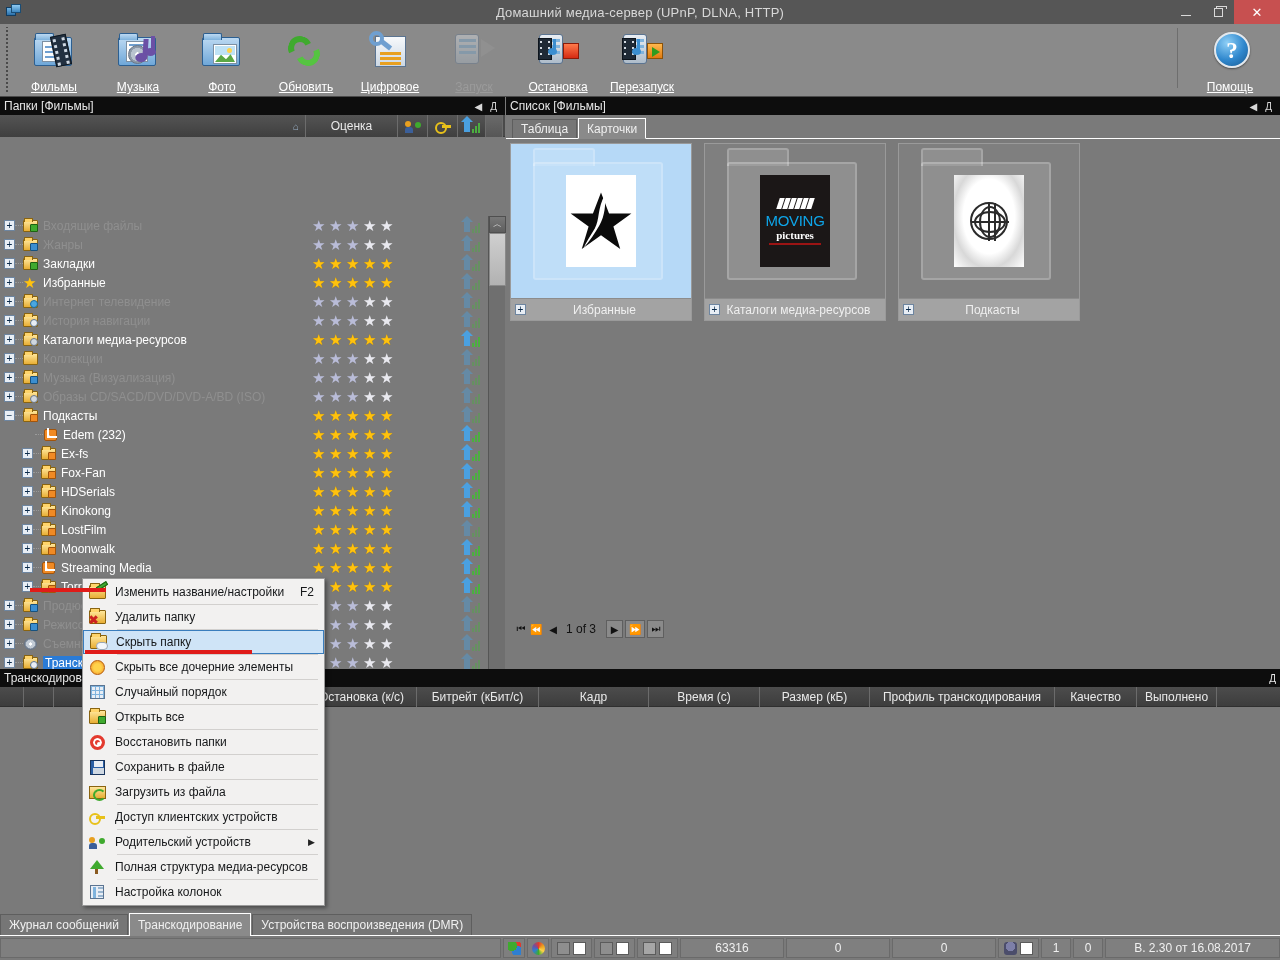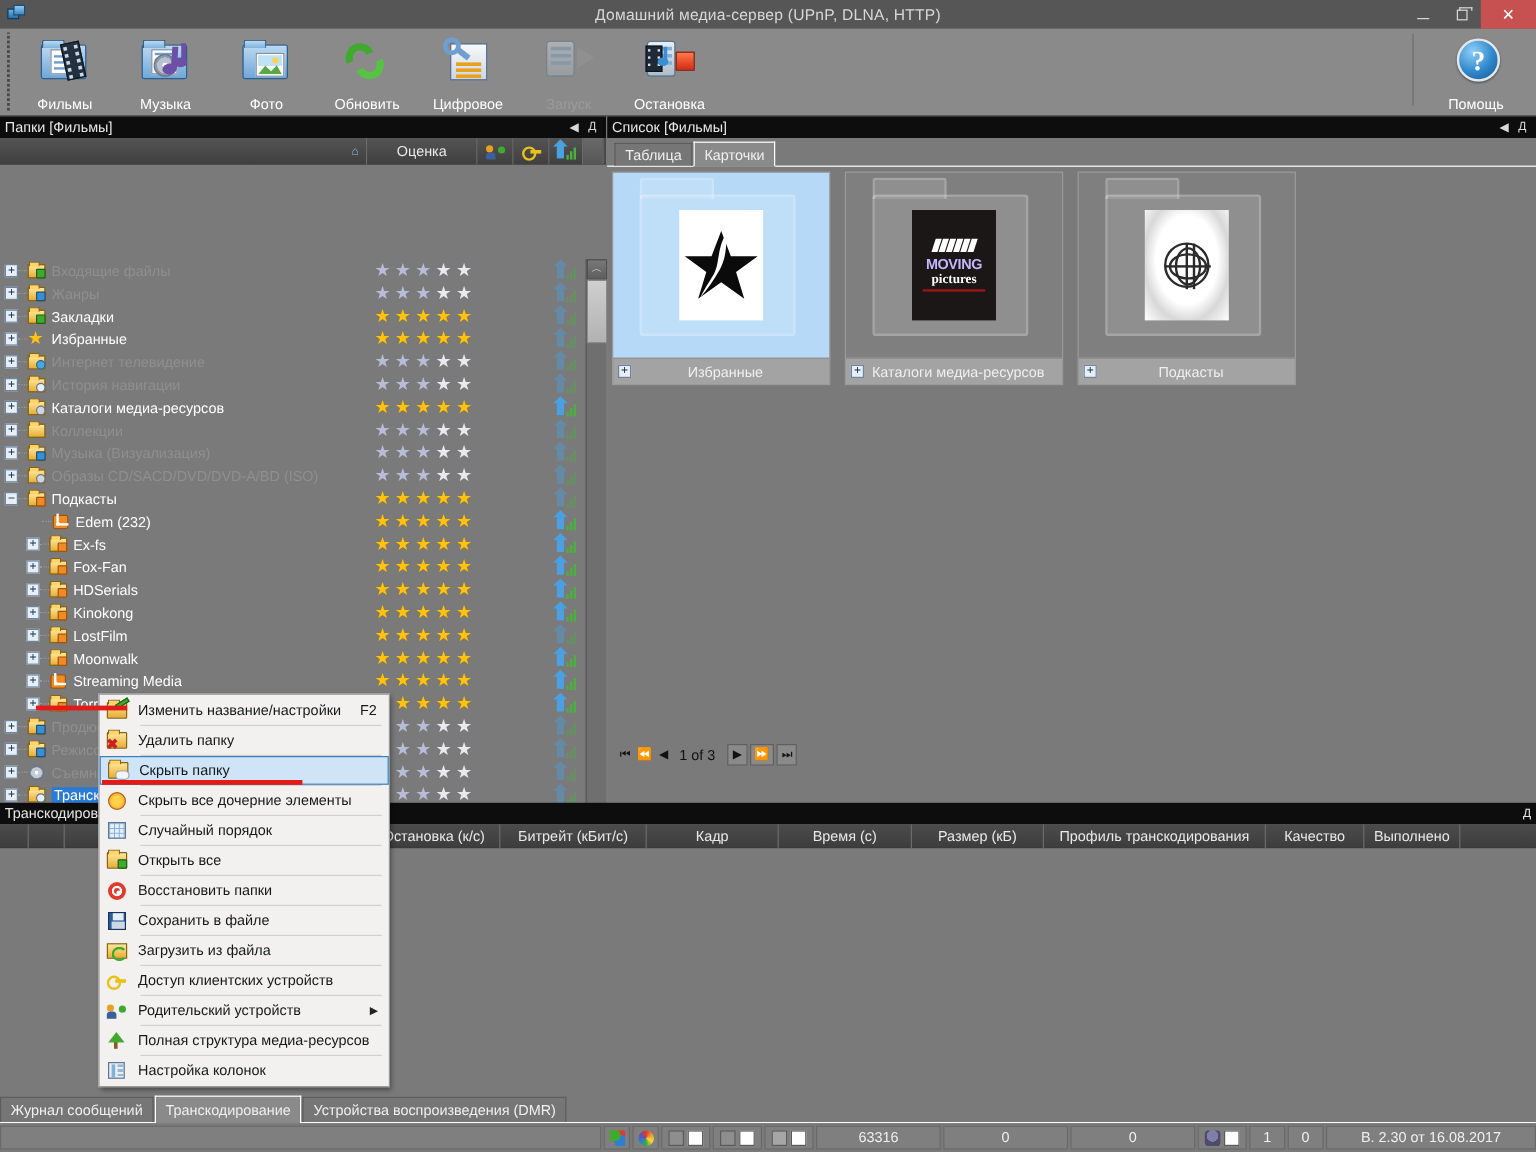--- a/index.html
+++ b/index.html
@@ -51,21 +51,21 @@
     border-bottom: 1px solid #4a4a4a;
     display: flex; align-items: flex-start;
   }
   .tb-grip { width: 8px; height: 66px; margin: 3px 1px 0 3px;
              background-image: radial-gradient(#3a3a3a 40%, transparent 41%);
              background-size: 4px 4px; background-repeat: repeat-y;
              background-position: 2px 2px; opacity:.8;}
   .tb-item { width: 84px; height: 70px; display: flex; flex-direction: column;
              align-items: center; justify-content: flex-start; padding-top: 5px; }
   .tb-item .ic { width: 46px; height: 42px; position: relative; }
-  .tb-item .lbl { margin-top: 17px; font-size: 12px; color: #ffffff; white-space: nowrap; }
+  .tb-item .lbl { margin-top: 17px; font-size: 12px; color: #ffffff; white-space: nowrap; text-decoration: underline; }
   .tb-item.disabled .lbl { color: #9b9b9b; }
   .tb-sep { width: 1px; height: 60px; background: #6e6e6e; margin: 4px 10px 0 10px; }
   .tb-right { margin-left: auto; display: flex; align-items: flex-start; }
 
   
   .folder {
     position: absolute; left: 3px; top: 8px; width: 38px; height: 29px;
     background: linear-gradient(#bcd9f2, #6fa7d8);
     border: 1px solid #2c5f91; border-radius: 2px;
   }
@@ -255,21 +255,21 @@
   .card-cap .exp { width: 11px; height: 11px; border:1px solid #6d85a0; background:#e8eef5; color:#0a2a4a;
                    font-size:10px; line-height:9px; text-align:center; }
   .card-cap .cap-t { flex:1; text-align:center; font-size:12px; color:#efefef; padding-right:14px; }
 
   
   .logo-star { position:absolute; left:50%; top:50%; transform:translate(-50%,-50%); }
   .logo-mp { width:100%; height:100%; background:#1b1717; display:flex; flex-direction:column;
              align-items:center; justify-content:center; }
   .mp-clap { display:flex; gap:1px; margin-bottom:3px;}
   .mp-clap span{ width:5px; height:11px; background:#fff; transform: skewX(-18deg); }
-  .mp-moving{ color:#c4b5fd; font-size:12px; font-weight:bold; letter-spacing:-.3px; font-family:"Liberation Sans", sans-serif;}
+  .mp-moving{ color:#0ea5e9; font-size:15px; font-weight:normal; letter-spacing:-.3px; font-family:"Liberation Sans", sans-serif;}
   .mp-pictures{ color:#fff; font-size:11px; font-weight:bold; font-family:"Liberation Serif", serif;}
   .mp-underline{ width:52px; height:2px; background:#9b1414; margin-top:2px;}
   .globe-wrap{ width:100%; height:100%; display:flex; align-items:center; justify-content:center;
      background: radial-gradient(ellipse at 50% 45%, #ffffff 52%, #d8d8d8 72%, #ffffff 100%);}
   .globe{ width:38px; height:38px; border-radius:50%; border:2px solid #2b2b2b; position:relative; }
   .globe:before{content:"";position:absolute;left:-1px;top:17px;width:38px;height:2px;background:#2b2b2b;}
   .globe:after{content:"";position:absolute;left:16px;top:-1px;width:4px;height:38px;border-left:2px solid #2b2b2b;border-right:2px solid #2b2b2b;}
   .globe i{position:absolute;left:2px;top:7px;width:32px;height:22px;border:2px solid #2b2b2b;border-radius:50%;}
   .globe u{position:absolute;left:7px;top:2px;width:22px;height:32px;border:2px solid #2b2b2b;border-radius:50%;}
 
@@ -485,20 +485,40 @@
             <u style="top:2px"></u>
             <u style="top:8px"></u>
             <u style="top:14px"></u>
           </div>
         <div class="bluenote"></div>
         <div class="sq-red"></div>
       </div>
       <div class="lbl">Остановка</div>
     </div>
 
+    <div class="tb-item">
+      <div class="ic">
+        <div class="server-ic">
+            <div class="s" style="top:4px"></div>
+            <div class="s" style="top:10px"></div>
+            <div class="s" style="top:16px"></div>
+          </div>
+        <div class="minifilm">
+            <i style="top:2px"></i>
+            <i style="top:8px"></i>
+            <i style="top:14px"></i>
+            <u style="top:2px"></u>
+            <u style="top:8px"></u>
+            <u style="top:14px"></u>
+          </div>
+        <div class="bluenote"></div>
+        <div class="sq-green"></div>
+      </div>
+      <div class="lbl">Перезапуск</div>
+    </div>
 
     <div class="tb-right">
       <div class="tb-sep"></div>
       <div class="tb-item" style="margin-right:8px;">
         <div class="help-ic">
           <div class="help-circle">?</div>
         </div>
         <div class="lbl">Помощь</div>
       </div>
     </div>

